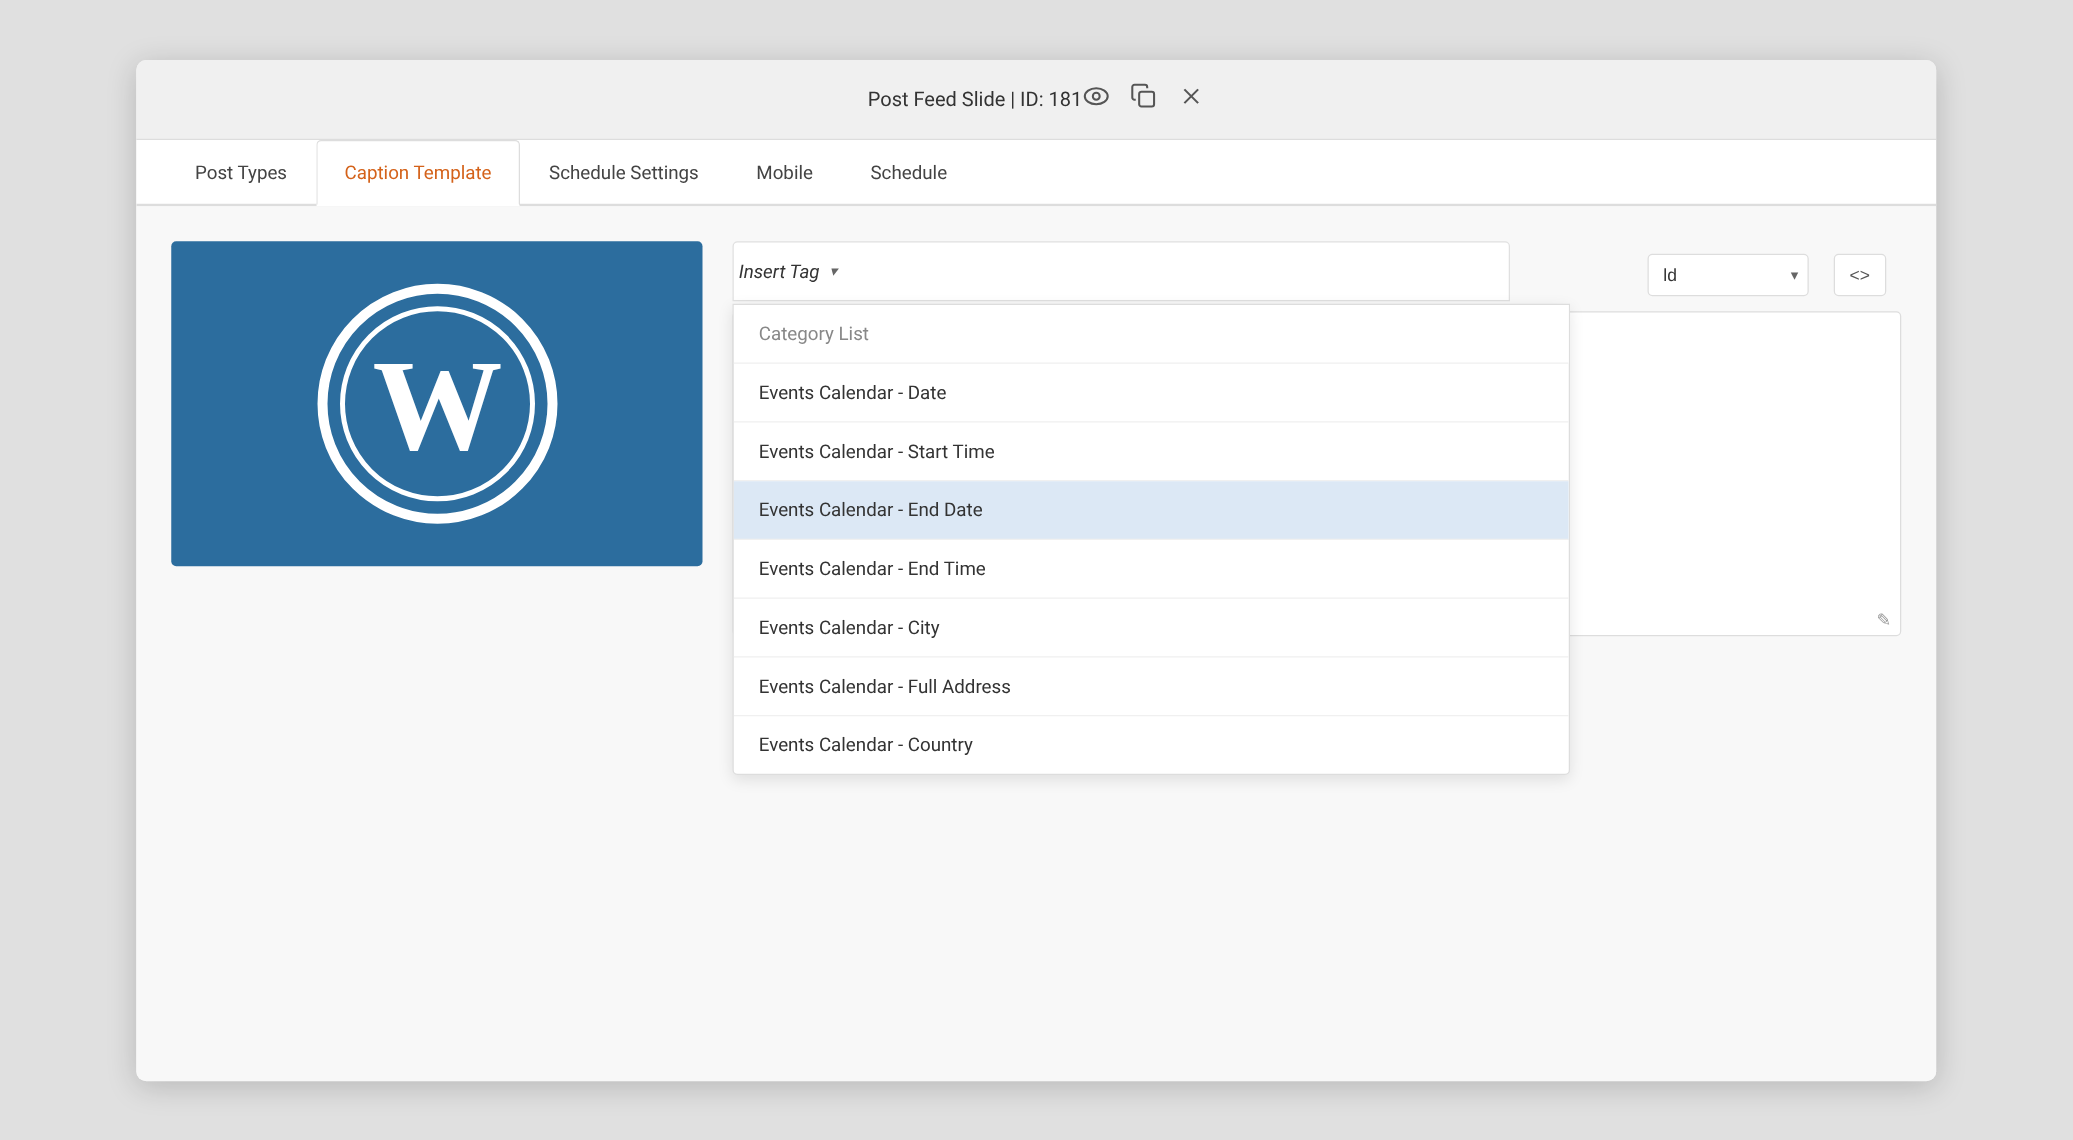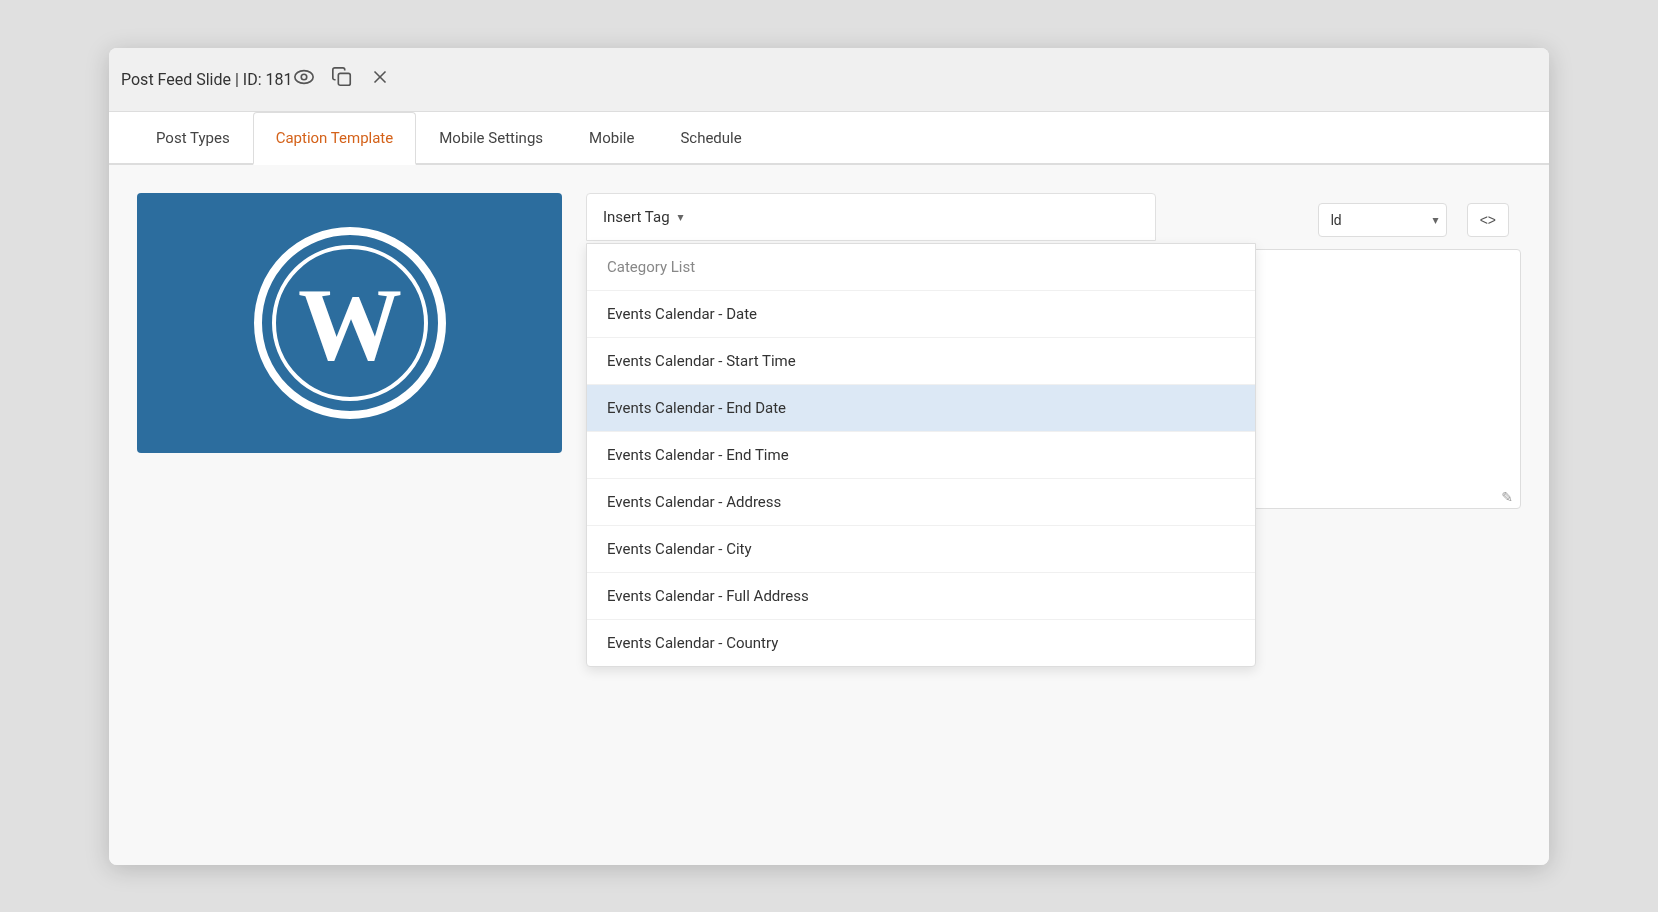--- a/index.html
+++ b/index.html
@@ -14,24 +14,24 @@
     .modal-wrapper {
       width: 1440px;
       background: #f5f5f5;
       border-radius: 8px;
       box-shadow: 0 4px 24px rgba(0,0,0,0.18);
       overflow: hidden;
     }
     .modal-header {
       background: #f0f0f0;
       border-bottom: 1px solid #ddd;
-      padding: 18px 12px;
-      display: flex;
-      align-items: center;
-      justify-content: flex-start;
+      padding: 18px 40px;
+      display: flex;
+      align-items: center;
+      justify-content: center;
     }
     .modal-title {
       font-size: 16px;
       color: #333;
       font-weight: 400;
     }
     .modal-header-actions {
       display: flex;
       gap: 16px;
       align-items: center;
@@ -89,28 +89,29 @@
       height: 200px;
     }
     .content-area {
       flex: 1;
       position: relative;
     }
     .insert-tag-bar {
       display: flex;
       align-items: center;
       gap: 8px;
-      padding: 14px 16px;
+      padding: 14px 4px;
       background: #fff;
       border: 1px solid #e0e0e0;
       border-radius: 4px 4px 0 0;
       font-size: 15px;
       color: #333;
       cursor: pointer;
-      width: 570px;
+      width: 622px;
+      font-style: italic;
     }
     .insert-tag-bar .chevron {
       font-size: 12px;
       color: #666;
     }
     .dropdown-menu {
       position: absolute;
       top: 50px;
       left: 0;
       width: 670px;
@@ -215,21 +216,21 @@
           <line x1="18" y1="6" x2="6" y2="18"></line>
           <line x1="6" y1="6" x2="18" y2="18"></line>
         </svg>
       </span>
     </div>
   </div>
 
   <div class="modal-tabs">
     <div class="tab">Post Types</div>
     <div class="tab active">Caption Template</div>
-    <div class="tab">Mobile Settings</div>
+    <div class="tab">Schedule Settings</div>
     <div class="tab">Mobile</div>
     <div class="tab">Schedule</div>
   </div>
 
   <div class="modal-body">
 
     <div class="wp-logo-box">
       <svg viewBox="0 0 100 100" fill="none" xmlns="http://www.w3.org/2000/svg">
 
         <circle cx="50" cy="50" r="46" fill="none" stroke="white" stroke-width="4"></circle>
@@ -270,23 +271,20 @@
         <div class="dropdown-item">
           <span>Events Calendar - Start Time</span>
         </div>
         <div class="dropdown-item selected">
           <span>Events Calendar - End Date</span>
         </div>
         <div class="dropdown-item">
           <span>Events Calendar - End Time</span>
         </div>
         <div class="dropdown-item">
-          <span>Events Calendar - Address</span>
-        </div>
-        <div class="dropdown-item">
           <span>Events Calendar - City</span>
         </div>
         <div class="dropdown-item">
           <span>Events Calendar - Full Address</span>
         </div>
         <div class="dropdown-item">
           <span>Events Calendar - Country</span>
         </div>
       </div>
 

